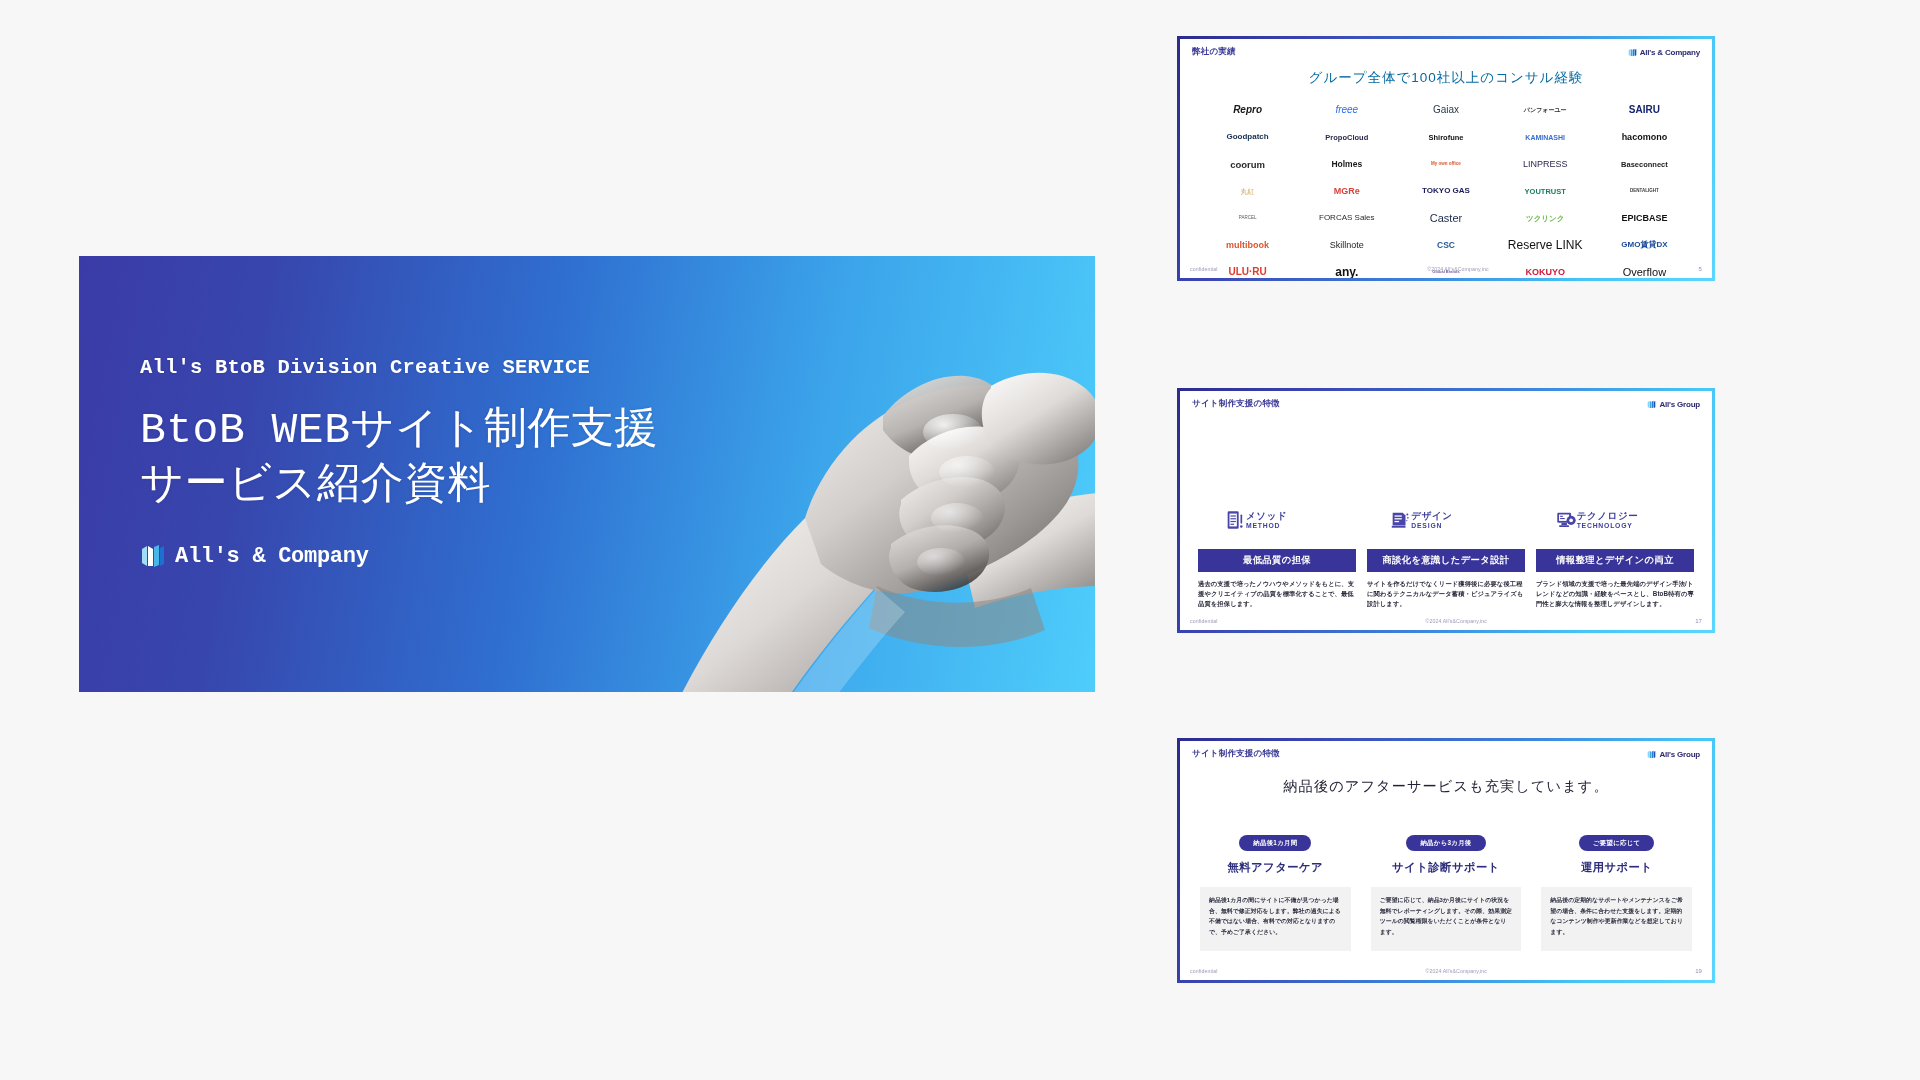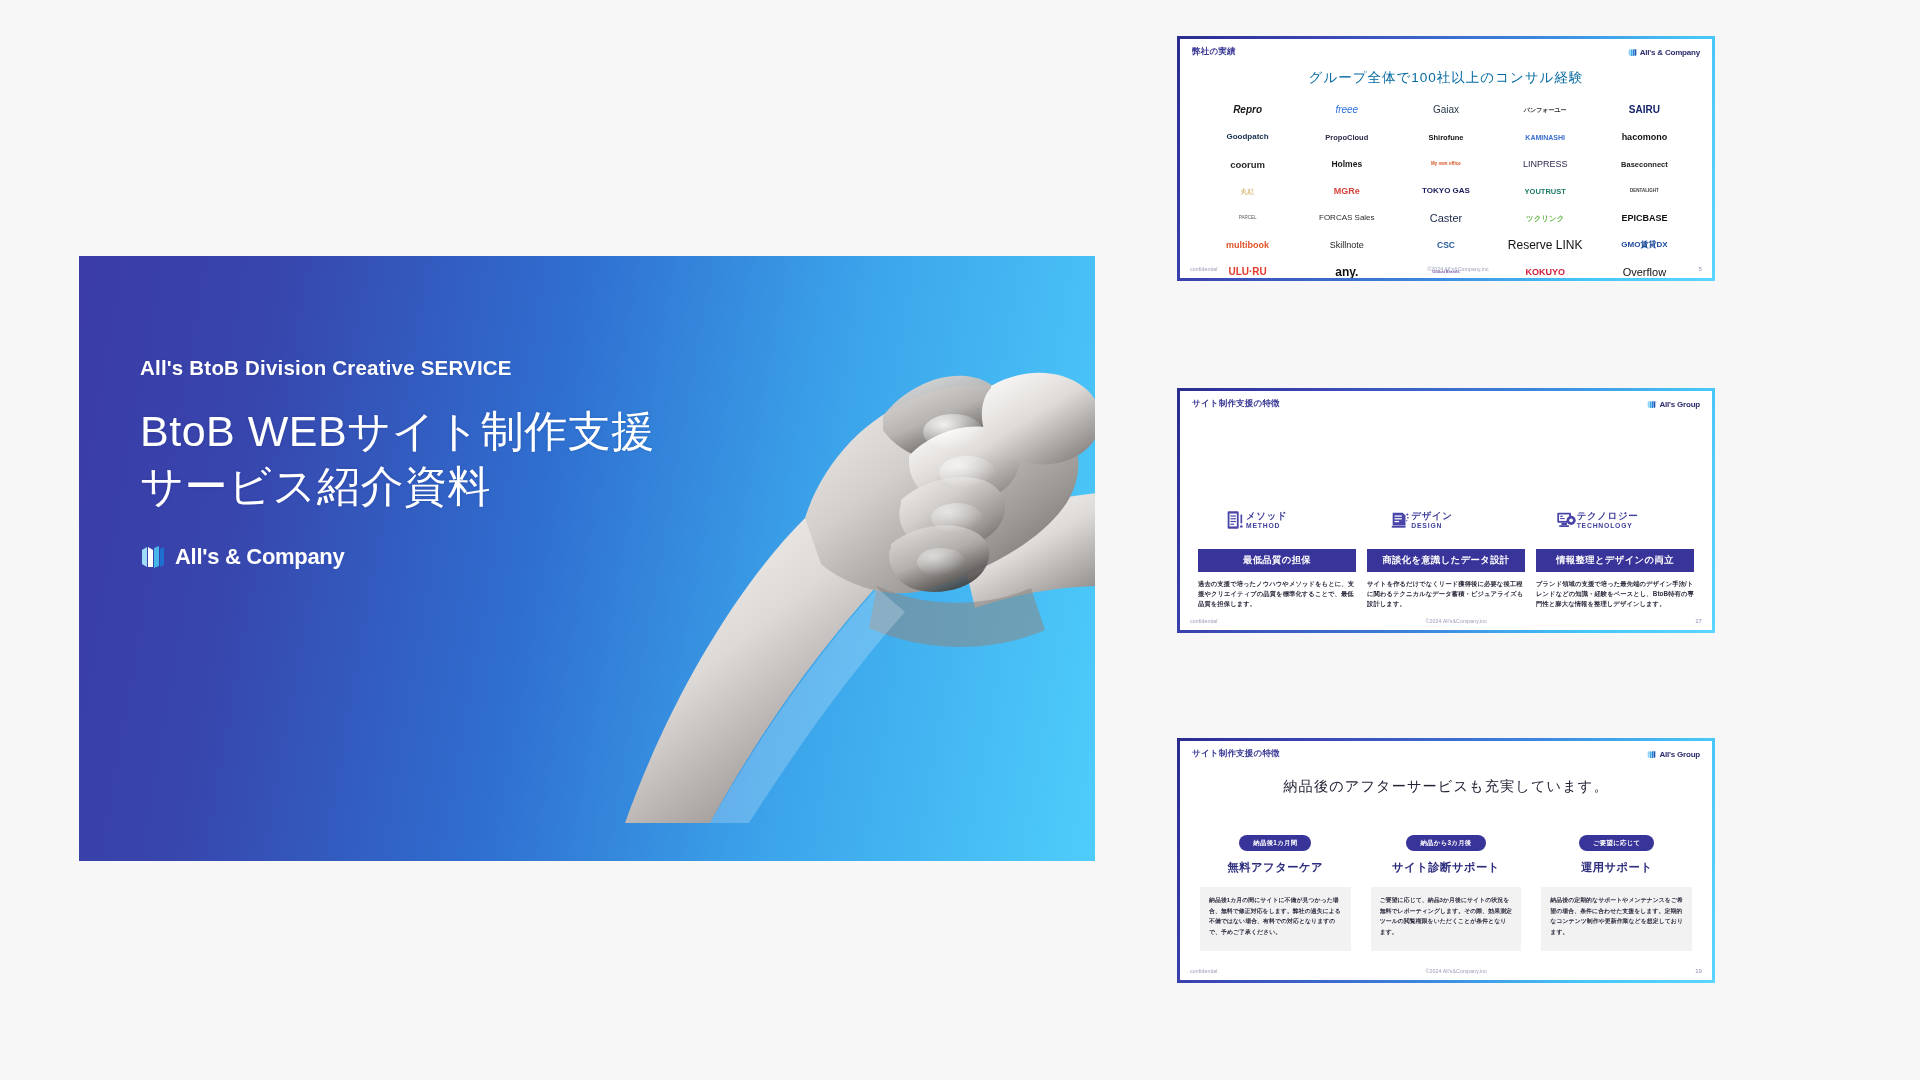--- a/index.html
+++ b/index.html
@@ -8,23 +8,24 @@
     background: #f7f7f7;
     font-family: "Liberation Sans", "DejaVu Sans", sans-serif;
     overflow: hidden;
   }
   .page { position: relative; width: 1920px; height: 1080px; background: #f7f7f7; }
 
   
   .hero {
     position: absolute;
     left: 79px; top: 256px;
-    width: 1016px; height: 605px;
+    width: 1016px; height: 436px;
     overflow: hidden;
     background: linear-gradient(100deg, #3b3ba6 0%, #3746ad 18%, #2f6fd0 45%, #3ba3ea 70%, #4ecdfb 100%);
+    font-family: Liberation Mono, monospace;
   }
   .hero-photo {
     position: absolute;
     right: -30px; top: 0;
     width: 620px; height: 567px;
     overflow: hidden;
   }
   .hero-photo svg { display: block; width: 100%; height: 100%; }
 
   .hero-text {

